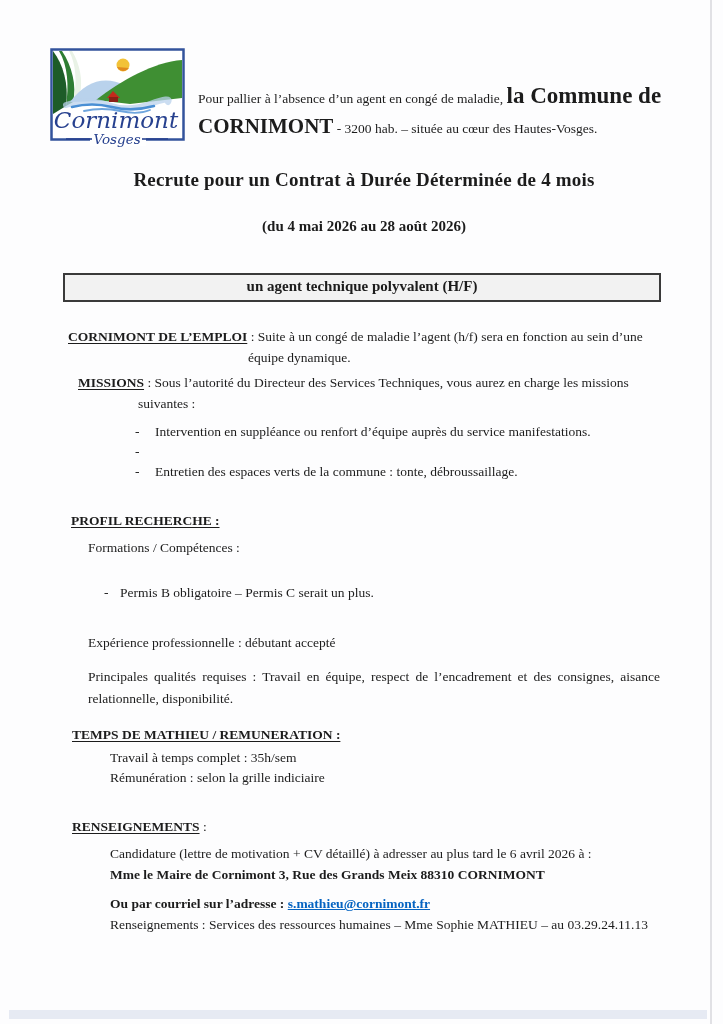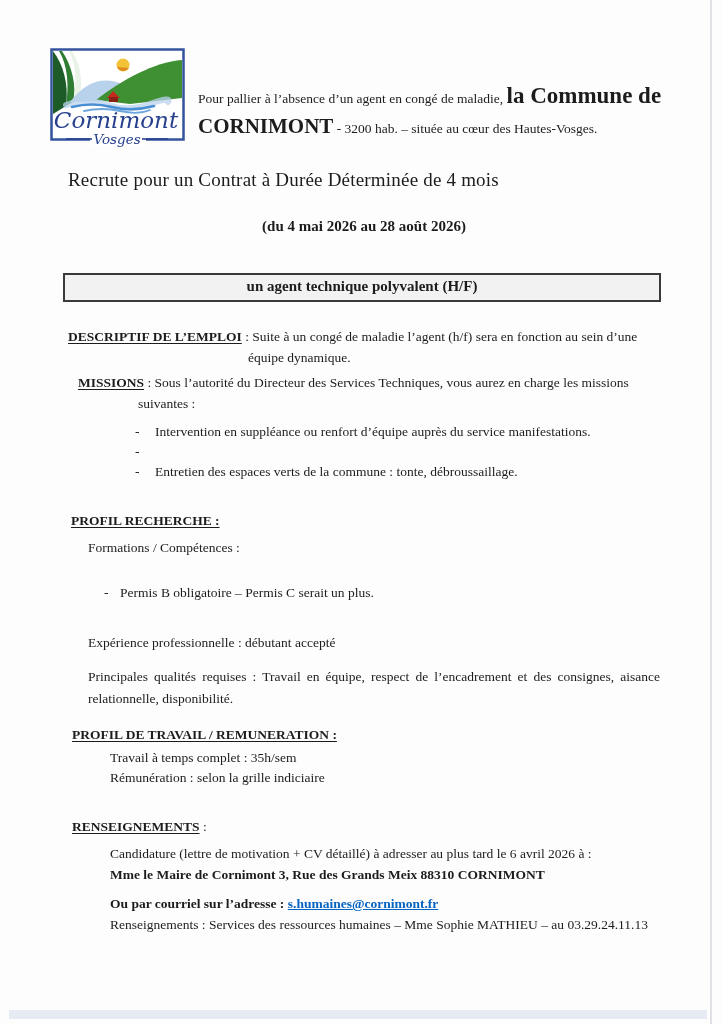--- a/index.html
+++ b/index.html
@@ -19,21 +19,21 @@
   
   .header-row { display:flex; align-items:flex-start; padding:48px 0 0 50px; }
   .logo-svg { width:135px; height:99px; flex:0 0 auto; }
   .header-text { margin-left:13px; padding-top:34px; line-height:1.25; }
   .ht-reg { font-size:13.5px; }
   .ht-bold-lg { font-size:23px; font-weight:bold; }
   .ht-bold-xl { font-size:21px; font-weight:bold; }
   .header-text .l2 { margin-top:2px; }
 
   
-  .main-title { margin:22px 63px 0 68px; text-align:left; font-size:19px; font-weight:normal; letter-spacing:.2px; }
+  .main-title { margin:22px 63px 0 68px; text-align:center; font-size:19px; font-weight:bold; letter-spacing:.2px; }
   .dates { margin:27px 63px 0 68px; text-align:center; font-size:15px; font-weight:bold; }
   .job-box {
     margin:38px 62px 0 63px;
     border:2px solid #3a3a3a;
     background:#f2f2f2;
     text-align:center;
     font-size:15px; font-weight:bold;
     padding:3px 0 5px 0;
   }
 
@@ -105,21 +105,21 @@
   </div>
 
   <div class="main-title">Recrute pour un Contrat à Durée Déterminée de 4 mois</div>
   <div class="dates">(du 4 mai 2026 au 28 août 2026)</div>
   <div class="job-box">
     <span>un agent technique polyvalent (H/F)</span>
   </div>
 
   <div class="para sec-descriptif">
     <div>
-      <span class="h-underline">DESCRIPTIF DE L’EMPLOI</span><span> : </span><span>Suite à un congé de maladie l’agent (h/f) sera en fonction au sein d’une</span>
+      <span class="h-underline">CORNIMONT DE L’EMPLOI</span><span> : </span><span>Suite à un congé de maladie l’agent (h/f) sera en fonction au sein d’une</span>
     </div>
     <div class="descriptif-l2">équipe dynamique.</div>
   </div>
 
   <div class="para sec-missions">
     <div>
       <span class="h-underline">MISSIONS</span><span> : </span><span>Sous l’autorité du Directeur des Services Techniques, vous aurez en charge les missions</span>
     </div>
     <div class="missions-l2">suivantes :</div>
   </div>
@@ -144,36 +144,36 @@
   <div class="formations">Formations / Compétences :</div>
   <div class="gap-sm"></div>
   <div class="permis-row">
     <span class="dash">-</span>
     <span>Permis B obligatoire – Permis C serait un plus.</span>
   </div>
   <div class="experience">Expérience professionnelle : débutant accepté</div>
   <div class="qualites">Principales qualités requises : Travail en équipe, respect de l’encadrement et des consignes, aisance relationnelle, disponibilité.</div>
 
   <div class="sec-temps">
-    <span class="h-underline">PROFIL DE TRAVAIL / REMUNERATION :</span>
+    <span class="h-underline">TEMPS DE MATHIEU / REMUNERATION :</span>
   </div>
   <div class="temps-lines">
     <div>Travail à temps complet : 35h/sem</div>
     <div>Rémunération : selon la grille indiciaire</div>
   </div>
 
   <div class="sec-rens">
     <span class="h-underline">RENSEIGNEMENTS</span><span> :</span>
   </div>
   <div class="rens-lines">
     <div>Candidature (lettre de motivation + CV détaillé) à adresser au plus tard le 6 avril 2026 à :</div>
     <div class="bold">Mme le Maire de Cornimont 3, Rue des Grands Meix 88310 CORNIMONT</div>
   </div>
   <div class="rens-lines">
     <div>
-      <span class="bold">Ou par courriel sur l’adresse : </span><a class="email-link">s.humaines@cornimont.fr</a>
+      <span class="bold">Ou par courriel sur l’adresse : </span><a class="email-link">s.mathieu@cornimont.fr</a>
     </div>
     <div>Renseignements : Services des ressources humaines – Mme Sophie MATHIEU – au 03.29.24.11.13</div>
   </div>
 
   <div class="edge-right"></div>
   <div class="bottom-strip"></div>
 </div>
 
 </body></html>

